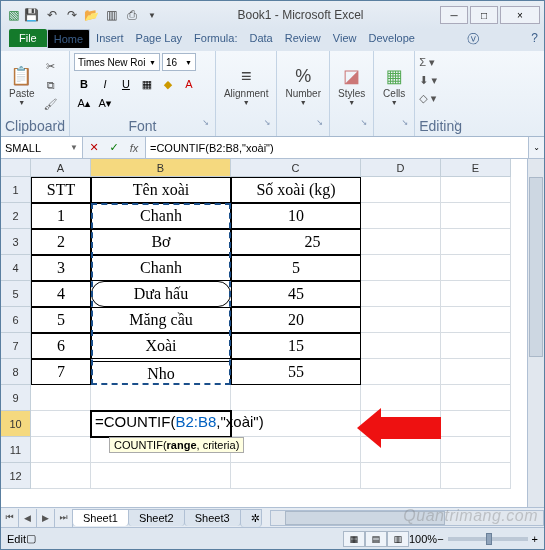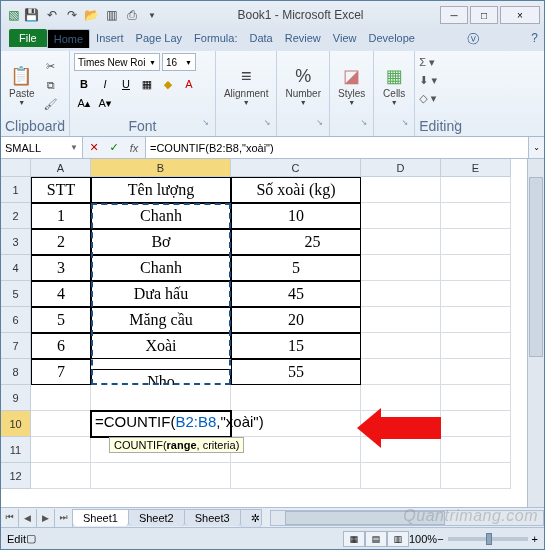--- a/index.html
+++ b/index.html
@@ -259,56 +259,56 @@
       <div class="row-h" style="height: 26px;">6</div>
       <div class="row-h" style="height: 26px;">7</div>
       <div class="row-h" style="height: 26px;">8</div>
       <div class="row-h" style="height: 26px;">9</div>
       <div class="row-h sel" style="height: 26px;">10</div>
       <div class="row-h" style="height: 26px;">11</div>
       <div class="row-h" style="height: 26px;">12</div>
     </div>
   <div class="cells" id="cells">
       <div class="cell bordered" style="left: 0px; top: 0px; width: 60px; height: 26px;">STT</div>
-      <div class="cell bordered" style="left: 60px; top: 0px; width: 140px; height: 26px;">Tên lượng</div>
+      <div class="cell bordered" style="left: 60px; top: 0px; width: 140px; height: 26px;">Tên xoài</div>
       <div class="cell bordered" style="left: 200px; top: 0px; width: 130px; height: 26px;">Số xoài (kg)</div>
       <div class="cell" style="left: 330px; top: 0px; width: 80px; height: 26px;"></div>
       <div class="cell" style="left: 410px; top: 0px; width: 70px; height: 26px;"></div>
       <div class="cell bordered" style="left: 0px; top: 26px; width: 60px; height: 26px;">1</div>
       <div class="cell bordered" style="left: 60px; top: 26px; width: 140px; height: 26px;">Chanh</div>
       <div class="cell bordered" style="left: 200px; top: 26px; width: 130px; height: 26px;">10</div>
       <div class="cell" style="left: 330px; top: 26px; width: 80px; height: 26px;"></div>
       <div class="cell" style="left: 410px; top: 26px; width: 70px; height: 26px;"></div>
       <div class="cell bordered" style="left: 0px; top: 52px; width: 60px; height: 26px;">2</div>
       <div class="cell bordered" style="left: 60px; top: 52px; width: 140px; height: 26px;">Bơ</div>
       <div class="cell bordered" style="left: 200px; top: 52px; width: 130px; height: 26px; padding-left: 33px;">25</div>
       <div class="cell" style="left: 330px; top: 52px; width: 80px; height: 26px;"></div>
       <div class="cell" style="left: 410px; top: 52px; width: 70px; height: 26px;"></div>
       <div class="cell bordered" style="left: 0px; top: 78px; width: 60px; height: 26px;">3</div>
       <div class="cell bordered" style="left: 60px; top: 78px; width: 140px; height: 26px;">Chanh</div>
       <div class="cell bordered" style="left: 200px; top: 78px; width: 130px; height: 26px;">5</div>
       <div class="cell" style="left: 330px; top: 78px; width: 80px; height: 26px;"></div>
       <div class="cell" style="left: 410px; top: 78px; width: 70px; height: 26px;"></div>
       <div class="cell bordered" style="left: 0px; top: 104px; width: 60px; height: 26px;">4</div>
-      <div class="cell bordered" style="left: 60px; top: 104px; width: 140px; height: 26px;">Dưa hấu</div>
+      <div class="cell bordered" style="left: 60px; top: 104px; width: 140px; height: 26px; border-radius: 13px;">Dưa hấu</div>
       <div class="cell bordered" style="left: 200px; top: 104px; width: 130px; height: 26px;">45</div>
       <div class="cell" style="left: 330px; top: 104px; width: 80px; height: 26px;"></div>
       <div class="cell" style="left: 410px; top: 104px; width: 70px; height: 26px;"></div>
       <div class="cell bordered" style="left: 0px; top: 130px; width: 60px; height: 26px;">5</div>
       <div class="cell bordered" style="left: 60px; top: 130px; width: 140px; height: 26px;">Măng cầu</div>
       <div class="cell bordered" style="left: 200px; top: 130px; width: 130px; height: 26px;">20</div>
       <div class="cell" style="left: 330px; top: 130px; width: 80px; height: 26px;"></div>
       <div class="cell" style="left: 410px; top: 130px; width: 70px; height: 26px;"></div>
       <div class="cell bordered" style="left: 0px; top: 156px; width: 60px; height: 26px;">6</div>
       <div class="cell bordered" style="left: 60px; top: 156px; width: 140px; height: 26px;">Xoài</div>
       <div class="cell bordered" style="left: 200px; top: 156px; width: 130px; height: 26px;">15</div>
       <div class="cell" style="left: 330px; top: 156px; width: 80px; height: 26px;"></div>
       <div class="cell" style="left: 410px; top: 156px; width: 70px; height: 26px;"></div>
       <div class="cell bordered" style="left: 0px; top: 182px; width: 60px; height: 26px;">7</div>
-      <div class="cell bordered" style="left: 60px; top: 192px; width: 140px; height: 26px;">Nho</div>
+      <div class="cell bordered" style="left: 60px; top: 184px; width: 140px; height: 26px;">Nho</div>
       <div class="cell bordered" style="left: 200px; top: 182px; width: 130px; height: 26px;">55</div>
       <div class="cell" style="left: 330px; top: 182px; width: 80px; height: 26px;"></div>
       <div class="cell" style="left: 410px; top: 182px; width: 70px; height: 26px;"></div>
       <div class="cell" style="left: 0px; top: 208px; width: 60px; height: 26px;"></div>
       <div class="cell" style="left: 60px; top: 208px; width: 140px; height: 26px;"></div>
       <div class="cell" style="left: 200px; top: 208px; width: 130px; height: 26px;"></div>
       <div class="cell" style="left: 330px; top: 208px; width: 80px; height: 26px;"></div>
       <div class="cell" style="left: 410px; top: 208px; width: 70px; height: 26px;"></div>
       <div class="cell" style="left: 0px; top: 234px; width: 60px; height: 26px;"></div>
       <div class="cell" style="left: 60px; top: 234px; width: 140px; height: 26px;"></div>

